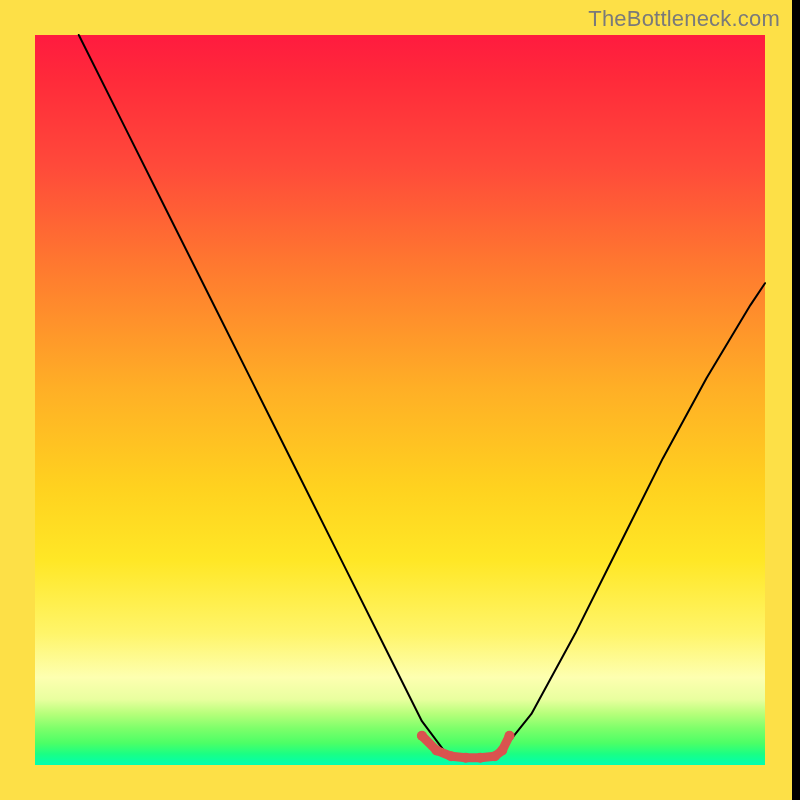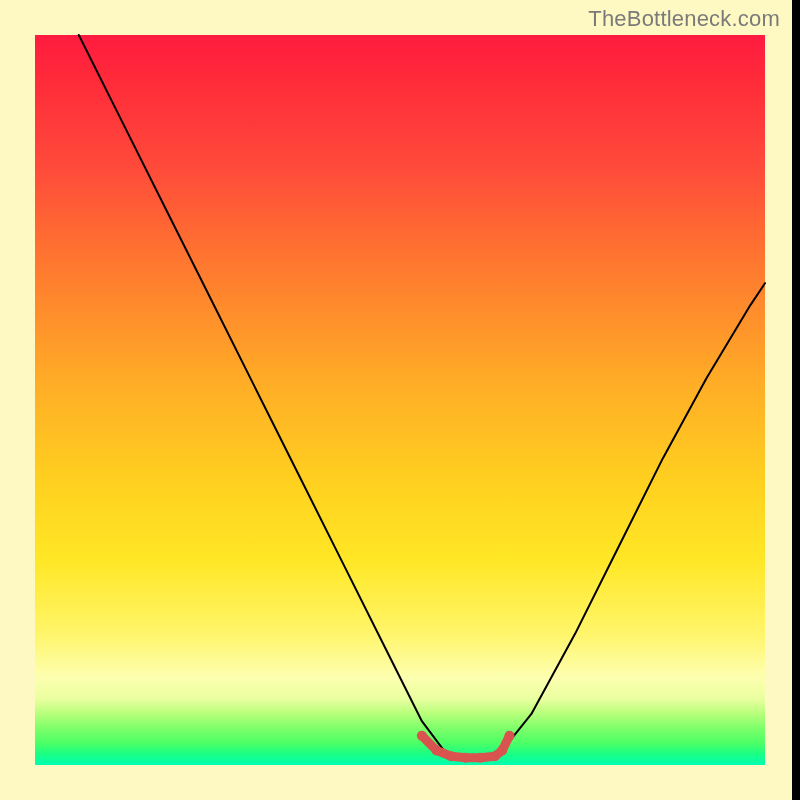--- a/index.html
+++ b/index.html
@@ -10,21 +10,21 @@
     background: #000;
     overflow: hidden;
     font-family: Arial, Helvetica, sans-serif;
   }
   .frame {
     position: absolute;
     left: 0;
     top: 0;
     width: 792px;
     height: 800px;
-    background: #fef9c3;
+    background: #fde047;
   }
   .plot-area {
     position: absolute;
     left: 35px;
     top: 35px;
     width: 730px;
     height: 730px;
     
     background: linear-gradient(
       to bottom,

